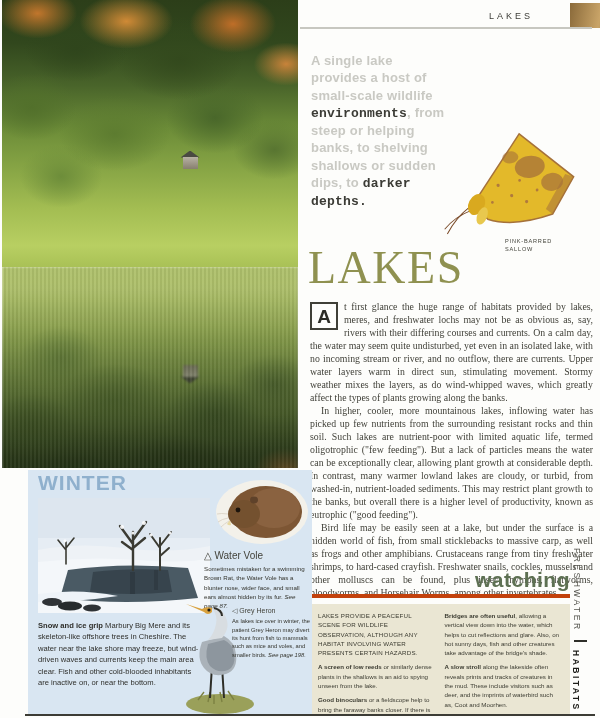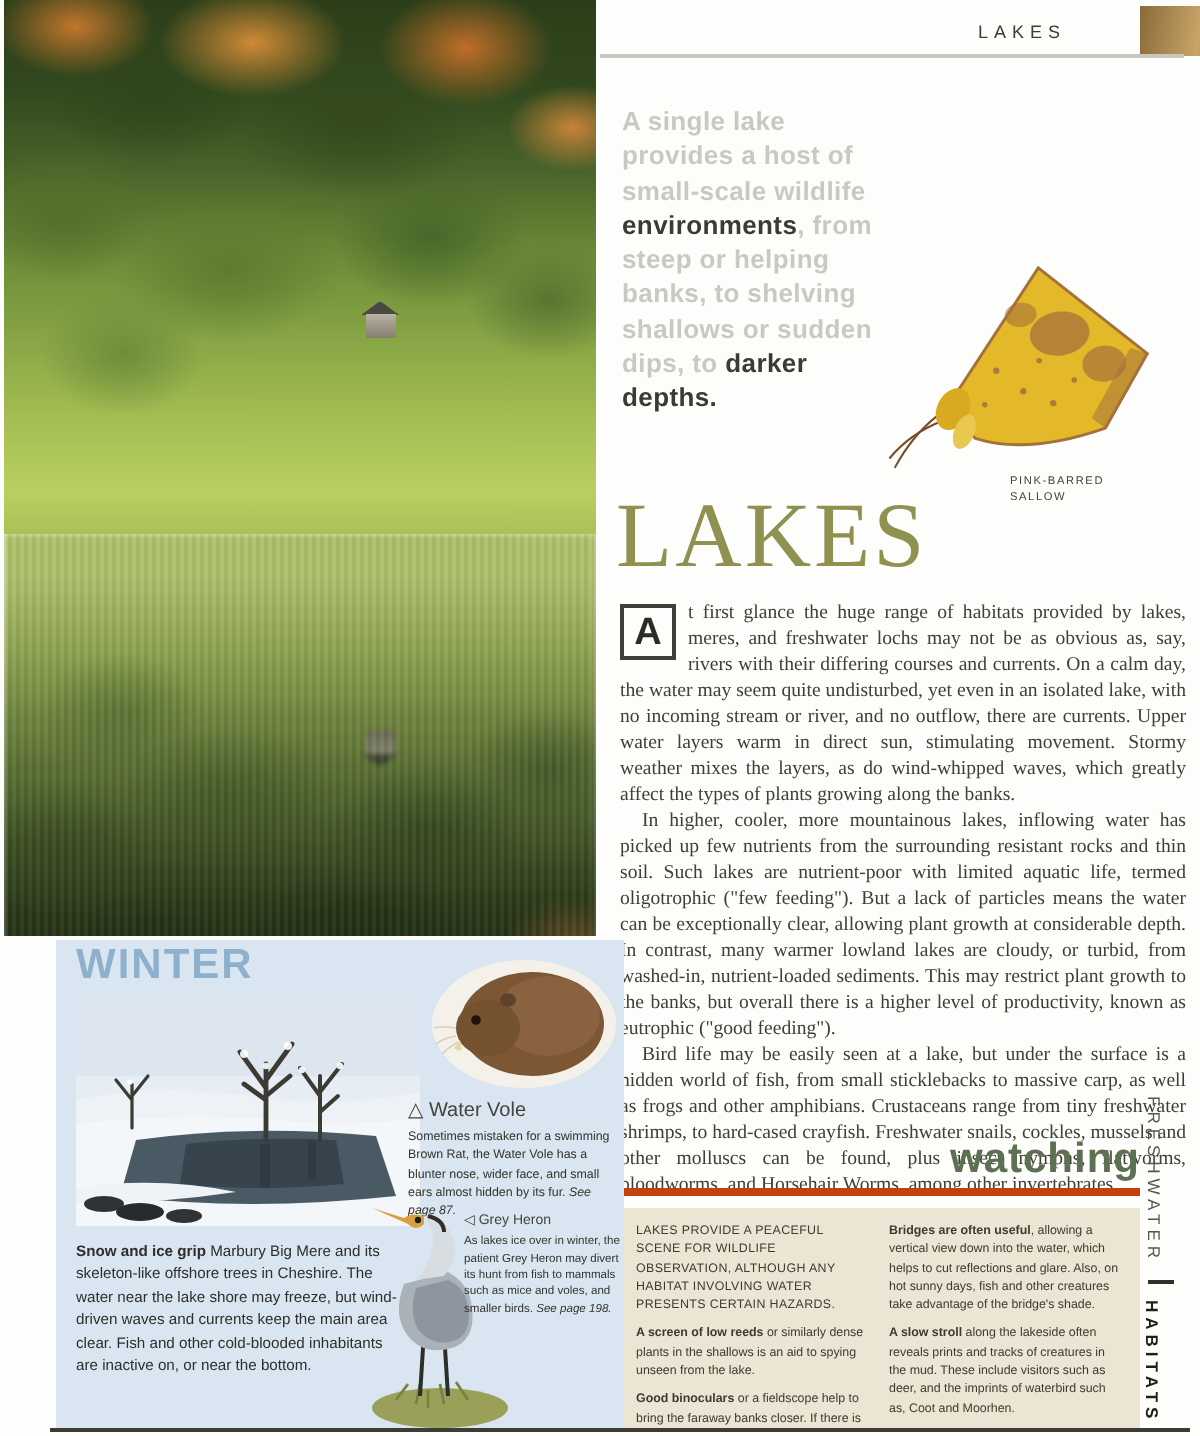--- a/index.html
+++ b/index.html
@@ -40,21 +40,21 @@
                clip-path:polygon(0 100%,50% 0,100% 100%);}
   .photo-water{position:absolute;left:0;top:267px;width:100%;height:201px;overflow:hidden;}
   .water-overlay{position:absolute;left:0;top:0;width:100%;height:100%;
     background:
       repeating-linear-gradient(90deg, rgba(255,255,255,.05) 0 2px, rgba(0,0,0,.05) 2px 4px),
       linear-gradient(180deg, rgba(205,220,140,.38) 0%, rgba(90,110,50,.25) 35%, rgba(20,28,10,.55) 95%);}
 
   
   .quote{position:absolute;left:311px;top:52px;width:240px;font-weight:bold;
          font-size:13px;line-height:17.3px;letter-spacing:.2px;color:var(--quote_gray);}
-  .quote .qb{color:var(--quote_dark);}
+  .quote .qb{color:var(--quote_dark);font-family:Liberation Mono, monospace;}
 
   
   .moth{position:absolute;left:428px;top:124px;width:152px;height:118px;}
   .moth-cap{position:absolute;left:505px;top:237px;font-size:5.6px;letter-spacing:.8px;
             color:#44443c;line-height:1.5;}
 
   
   .page-title{position:absolute;left:308px;top:241px;font-family:"Liberation Serif",serif;
               font-size:46px;letter-spacing:1.5px;color:var(--title_olive);}
   .article{position:absolute;left:310px;top:300px;width:283px;

